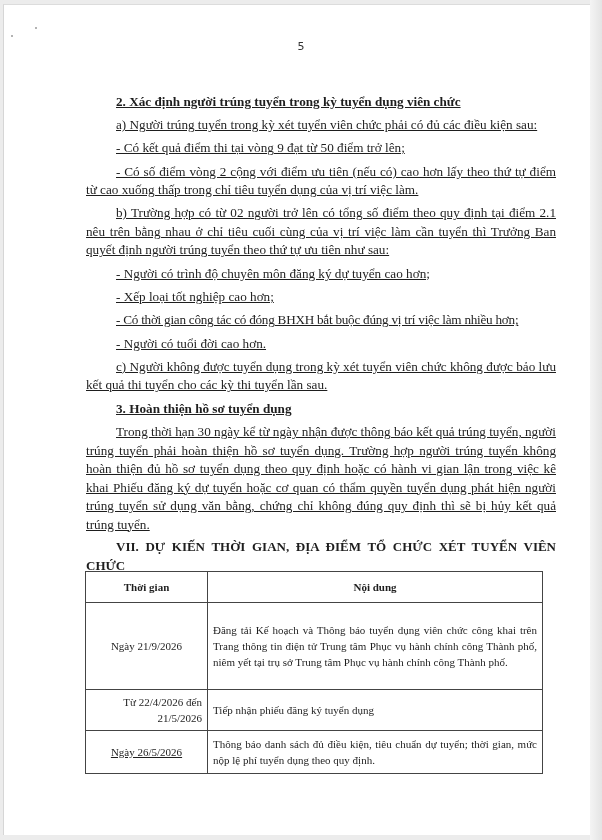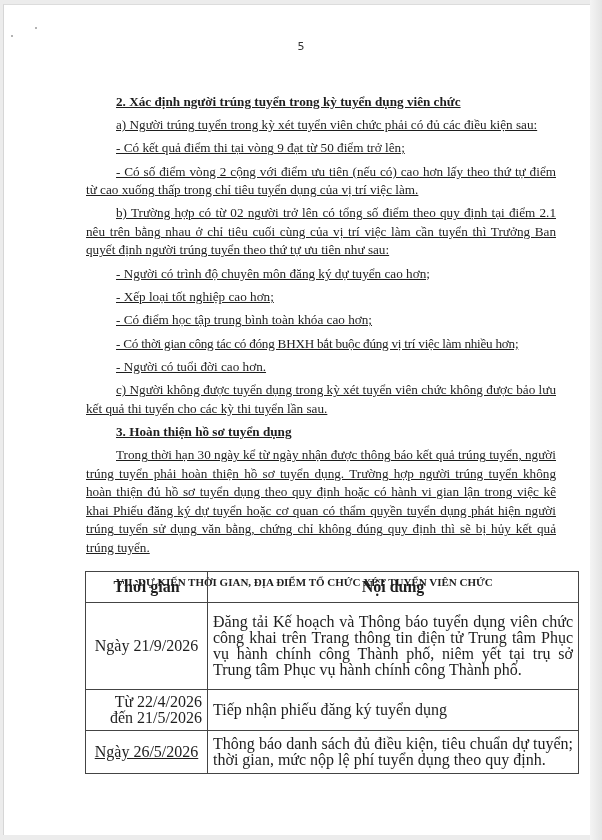--- a/index.html
+++ b/index.html
@@ -66,32 +66,32 @@
     .indent {
       text-indent: 30px;
     }
     .gap { margin-top: 4.8px; text-decoration: underline; }
     .heading {
       font-weight: bold;
       text-indent: 30px;
     }
     .section-heading {
       font-weight: bold;
-      font-size: 11px;
+      font-size: 13px;
       text-indent: 30px;
-      margin-top: 16px;
+      margin-top: 4px;
       text-align: justify;
     }
     table.schedule {
       position: absolute;
       left: 85px;
       top: 571px;
-      width: 494px;
+      width: 458px;
       border-collapse: collapse;
-      font-size: 16px;
+      font-size: 11px;
       line-height: 16.2px;
     }
     table.schedule th,
     table.schedule td {
       border: 1px solid #444;
       padding: 3px 5px;
       vertical-align: middle;
     }
     table.schedule th {
       font-weight: bold;
@@ -117,21 +117,20 @@
 <div class="page-number">5</div>
 
 <div class="content">
   <p class="heading gap">2. Xác định người trúng tuyển trong kỳ tuyển dụng viên chức</p>
   <p class="indent gap">a) Người trúng tuyển trong kỳ xét tuyển viên chức phải có đủ các điều kiện sau:</p>
   <p class="indent gap">- Có kết quả điểm thi tại vòng 9 đạt từ 50 điểm trở lên;</p>
   <p class="indent gap">- Có số điểm vòng 2 cộng với điểm ưu tiên (nếu có) cao hơn lấy theo thứ tự điểm từ cao xuống thấp trong chỉ tiêu tuyển dụng của vị trí việc làm.</p>
   <p class="indent gap">b) Trường hợp có từ 02 người trở lên có tổng số điểm theo quy định tại điểm 2.1 nêu trên bằng nhau ở chỉ tiêu cuối cùng của vị trí việc làm cần tuyển thì Trưởng Ban quyết định người trúng tuyển theo thứ tự ưu tiên như sau:</p>
   <p class="indent gap">- Người có trình độ chuyên môn đăng ký dự tuyển cao hơn;</p>
   <p class="indent gap">- Xếp loại tốt nghiệp cao hơn;</p>
-  <p class="indent gap">- Có điểm học tập trung bình toàn khóa cao hơn;</p>
   <p class="indent gap" style="letter-spacing:-0.25px;">- Có thời gian công tác có đóng BHXH bắt buộc đúng vị trí việc làm nhiều hơn;</p>
   <p class="indent gap">- Người có tuổi đời cao hơn.</p>
   <p class="indent gap">c) Người không được tuyển dụng trong kỳ xét tuyển viên chức không được bảo lưu kết quả thi tuyển cho các kỳ thi tuyển lần sau.</p>
   <p class="heading gap">3. Hoàn thiện hồ sơ tuyển dụng</p>
   <p class="indent gap">Trong thời hạn 30 ngày kể từ ngày nhận được thông báo kết quả trúng tuyển, người trúng tuyển phải hoàn thiện hồ sơ tuyển dụng. Trường hợp người trúng tuyển không hoàn thiện đủ hồ sơ tuyển dụng theo quy định hoặc có hành vi gian lận trong việc kê khai Phiếu đăng ký dự tuyển hoặc cơ quan có thẩm quyền tuyển dụng phát hiện người trúng tuyển sử dụng văn bằng, chứng chỉ không đúng quy định thì sẽ bị hủy kết quả trúng tuyển.</p>
   <p class="section-heading">VII. DỰ KIẾN THỜI GIAN, ĐỊA ĐIỂM TỔ CHỨC XÉT TUYỂN VIÊN CHỨC</p>
 </div>
 
 <table class="schedule">
   <thead>

